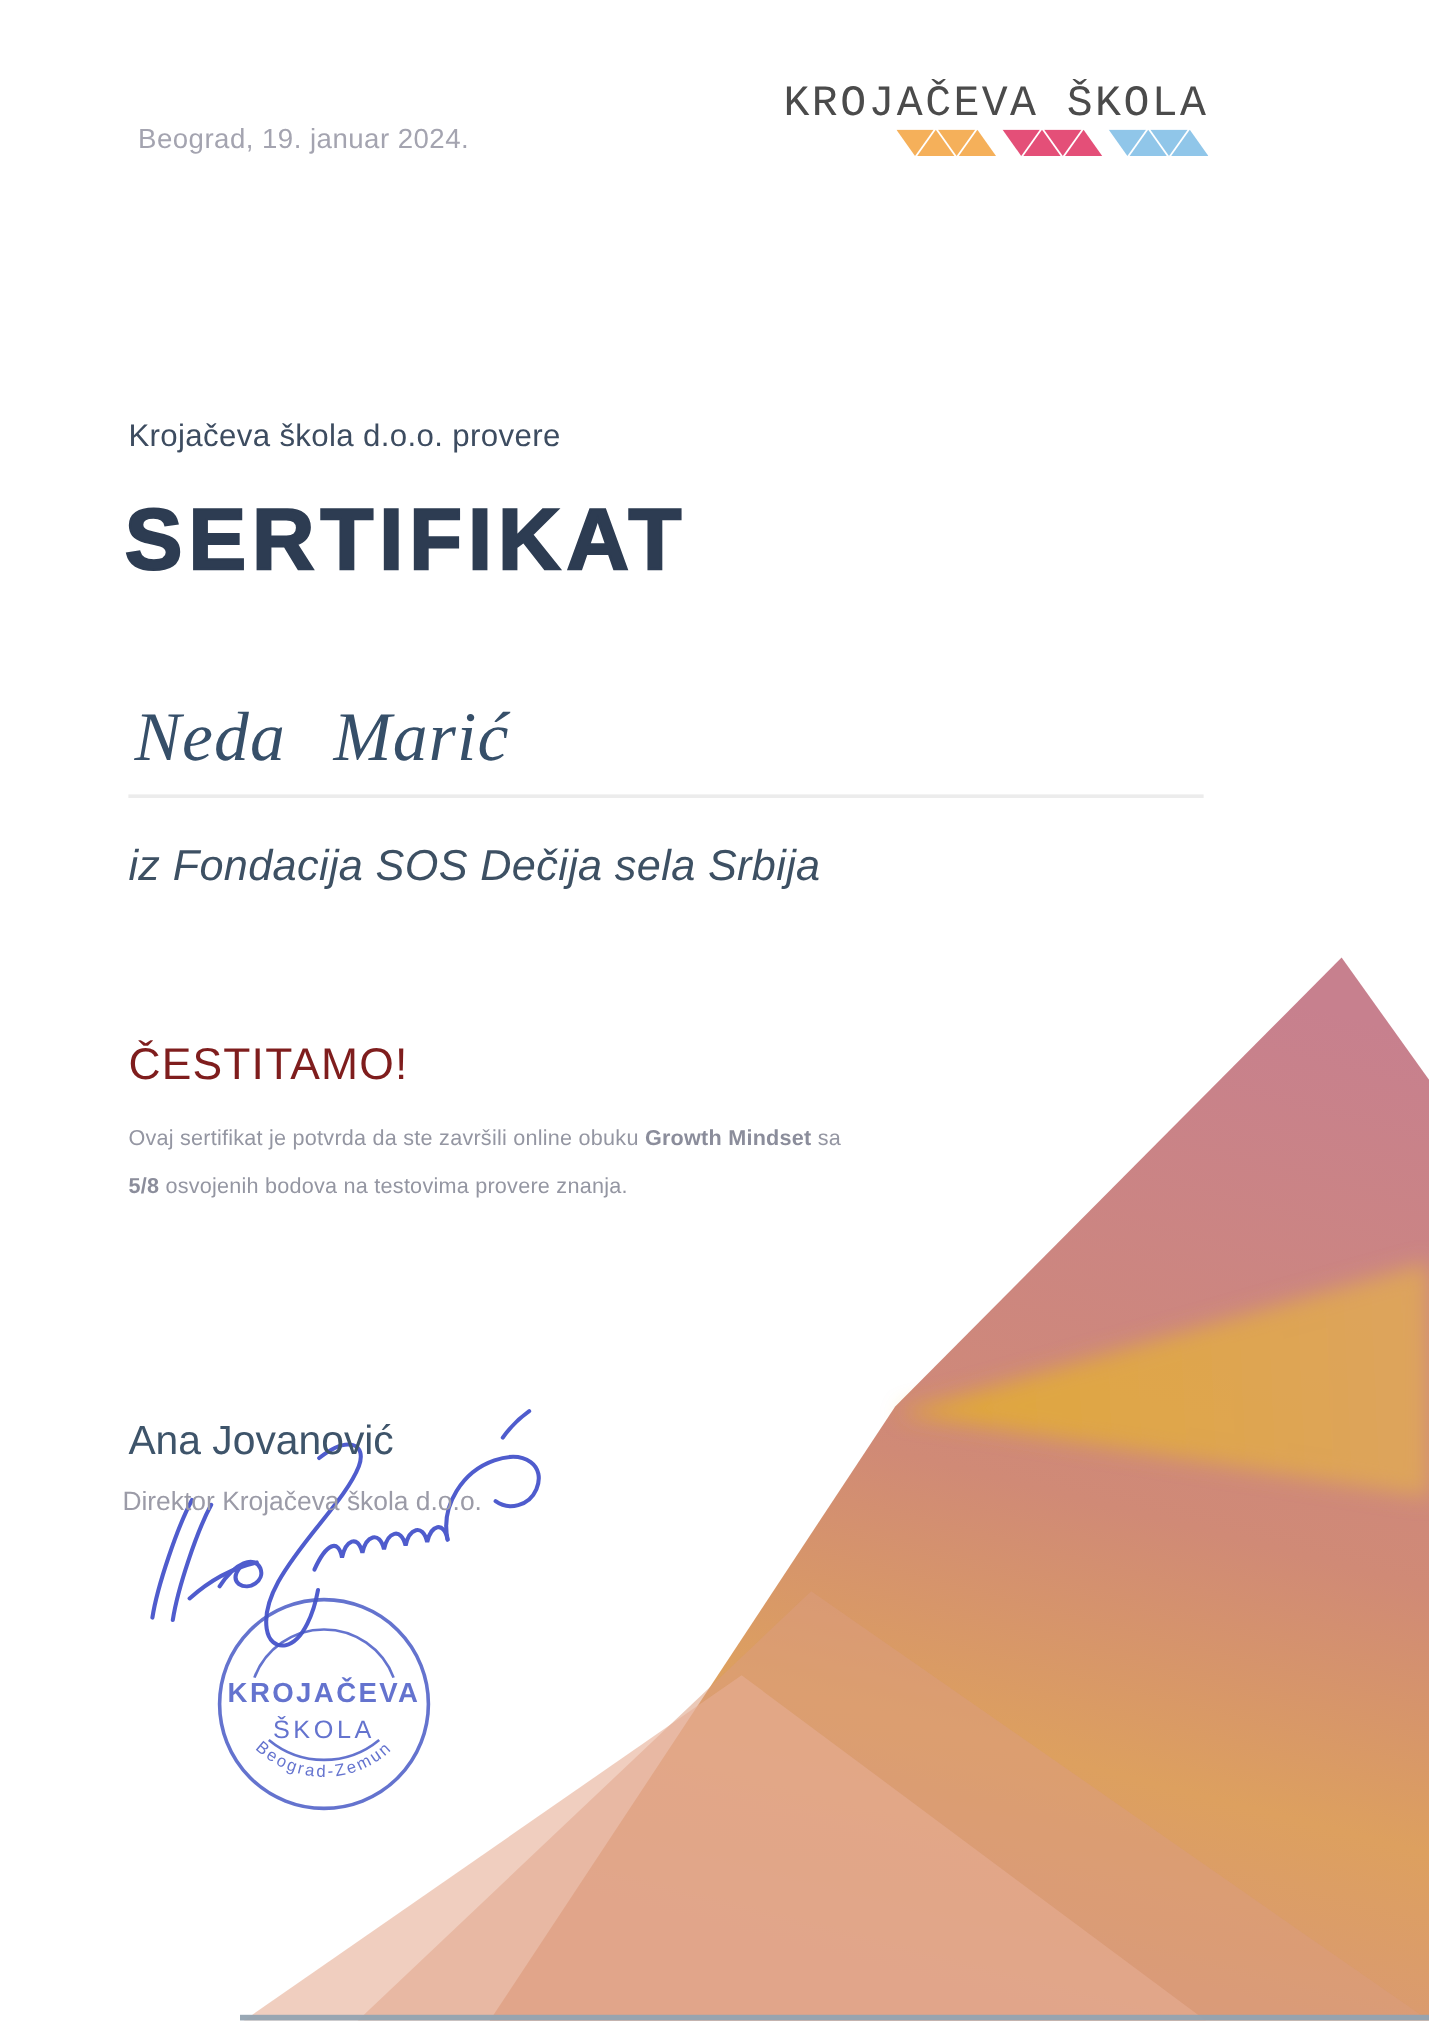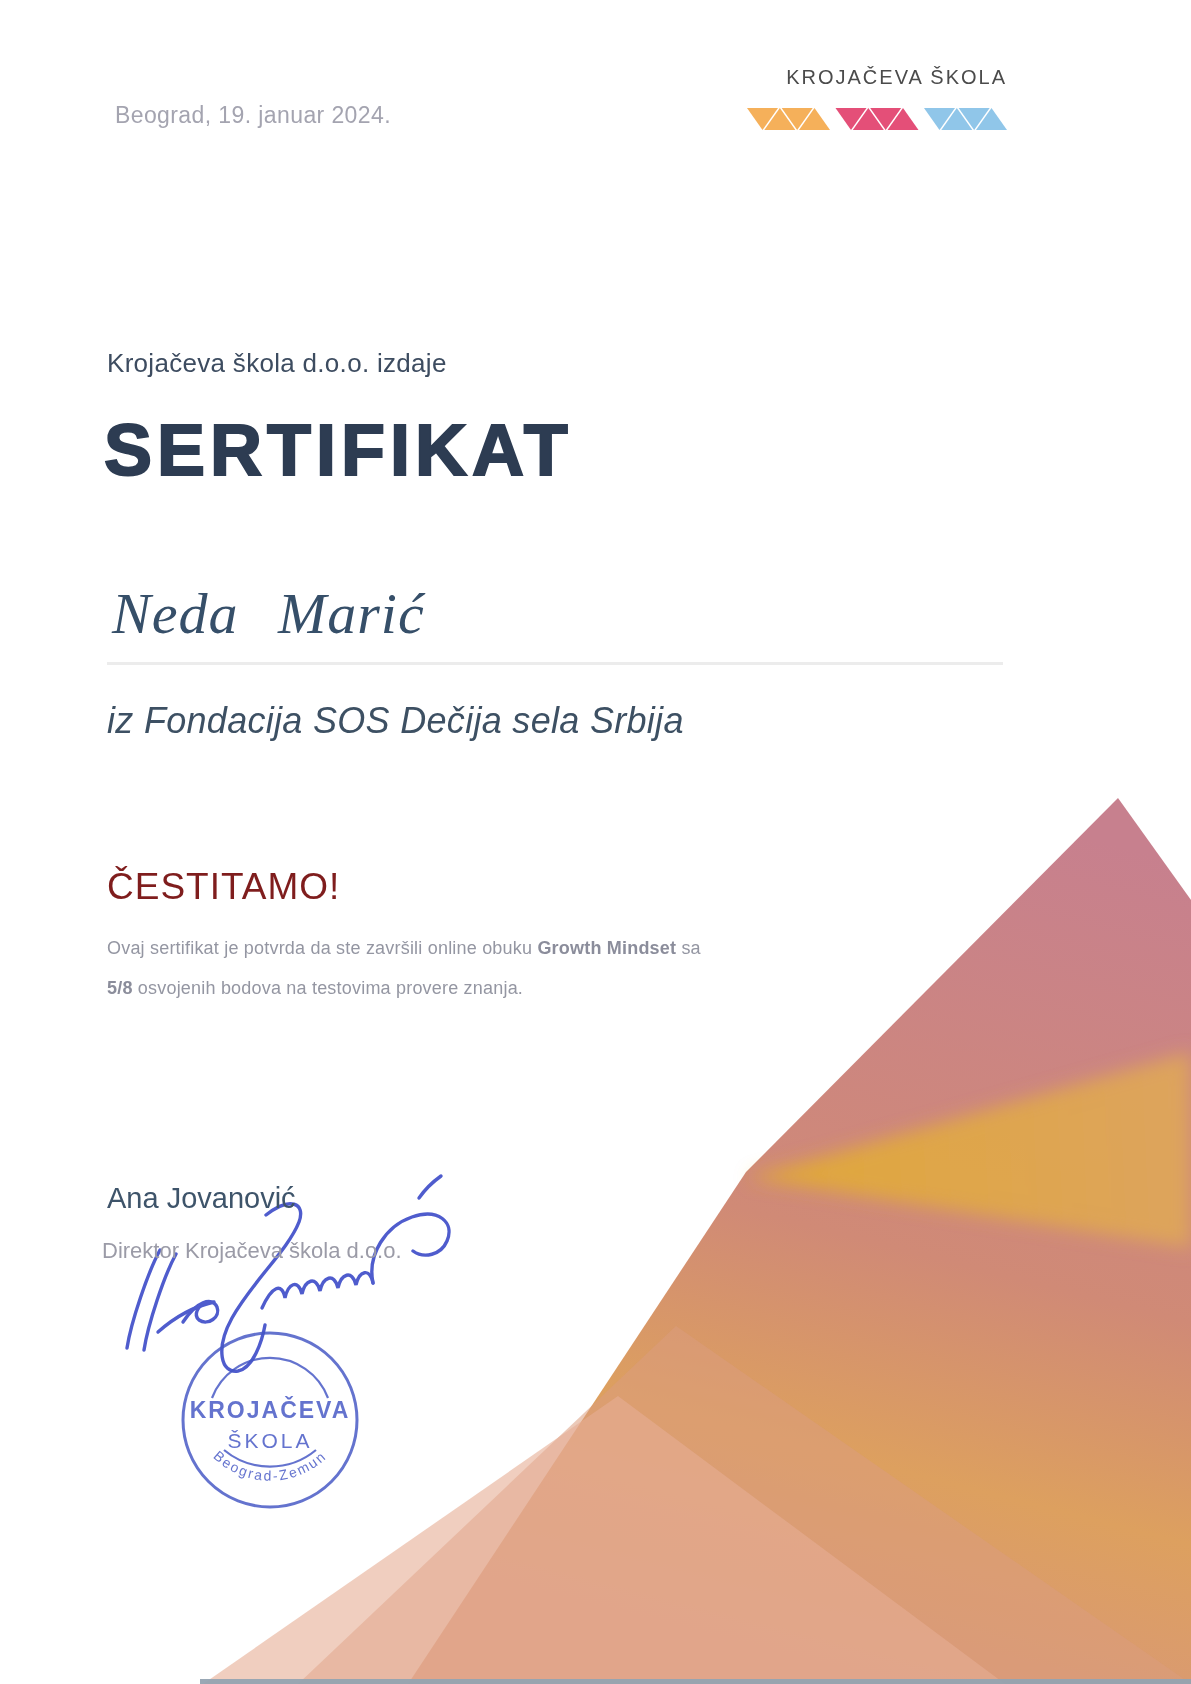--- a/index.html
+++ b/index.html
@@ -2,40 +2,40 @@
 <html><head>
 <meta charset="utf-8">
 <style>
   html,body{margin:0;padding:0;background:#ffffff;}
   .page{
     position:relative;width:1191px;height:1684px;overflow:hidden;background:#ffffff;
     font-family:"Liberation Sans",sans-serif;
   }
   .abs{position:absolute;white-space:nowrap;}
   .date{top:102px;left:115px;font-size:23px;color:#a4a4b0;letter-spacing:.4px;}
-  .logo-text{top:66px;right:184px;font-size:20px;color:#4b4b4b;letter-spacing:2px;font-weight:400;}
+  .logo-text{top:66px;right:184px;font-size:36px;color:#4b4b4b;letter-spacing:2px;font-weight:400;font-family:Liberation Mono, monospace;}
   .logo-tris{top:108px;right:184px;line-height:0;}
   .issuer{top:348px;left:107px;font-size:26px;color:#3d4c60;letter-spacing:.3px;}
   .title{
     top:386px;left:104px;font-size:72px;font-weight:700;color:#2d3c52;
     letter-spacing:5px;-webkit-text-stroke:2px #2d3c52;line-height:1.1;margin-top:25px;
   }
   .name{
     top:580px;left:112px;font-family:Liberation Serif, serif;font-style:italic;
     font-size:58px;color:#364f69;letter-spacing:1px;word-spacing:24px;
   }
   .name-line{top:662px;left:107px;width:896px;height:3px;background:#ececec;}
   .org{top:700px;left:107px;font-size:36px;font-style:italic;color:#3d5063;letter-spacing:.3px;}
   .congrats{top:866px;left:107px;font-size:37px;color:#7f1d1d;letter-spacing:1px;font-weight:500;}
   .body-text{
     top:896px;left:107px;width:1010px;font-size:18px;line-height:40px;
     color:#9496a2;letter-spacing:.2px;white-space:normal;margin-top:32px;
   }
   .body-text b{font-weight:700;color:#8b8d9b;}
-  .signer-name{top:1182px;left:107px;font-size:29px;color:#3e546a;text-align:center;}
+  .signer-name{top:1182px;left:107px;font-size:34px;color:#3e546a;text-align:center;}
   .signer-role{top:1222px;left:102px;font-size:22px;color:#9b9ba7;margin-top:16px;}
   .bg-svg{position:absolute;inset:0;z-index:0;pointer-events:none;}
   .layer{position:relative;z-index:1;}
   .stamp-text{font-family:"Liberation Sans",sans-serif;}
 </style>
 </head>
 <body>
 
 <div class="page">
 
@@ -106,21 +106,21 @@
         <polygon points="116,24 133,0 150,24" fill="#e44f78"></polygon>
         <polygon points="135,0 169,0 152,24" fill="#e44f78"></polygon>
         <polygon points="154,24 171,0 188,24" fill="#e44f78"></polygon>
         <polygon points="194,0 228,0 211,24" fill="#90c6e9"></polygon>
         <polygon points="213,24 230,0 247,24" fill="#90c6e9"></polygon>
         <polygon points="232,0 266,0 249,24" fill="#90c6e9"></polygon>
         <polygon points="251,24 268,0 285,24" fill="#90c6e9"></polygon>
       </svg>
     </div>
 
-    <div class="abs issuer">Krojačeva škola d.o.o. izdaje</div>
+    <div class="abs issuer">Krojačeva škola d.o.o. provere</div>
     <div class="abs title">SERTIFIKAT</div>
 
     <div class="abs name">Neda Marić</div>
     <div class="abs name-line"></div>
     <div class="abs org">iz Fondacija SOS Dečija sela Srbija</div>
 
     <div class="abs congrats">ČESTITAMO!</div>
     <div class="abs body-text">
       <span>Ovaj sertifikat je potvrda da ste završili online obuku </span><b>Growth Mindset</b><span> sa</span><br>
       <b>5/8</b><span> osvojenih bodova na testovima provere znanja.</span>

